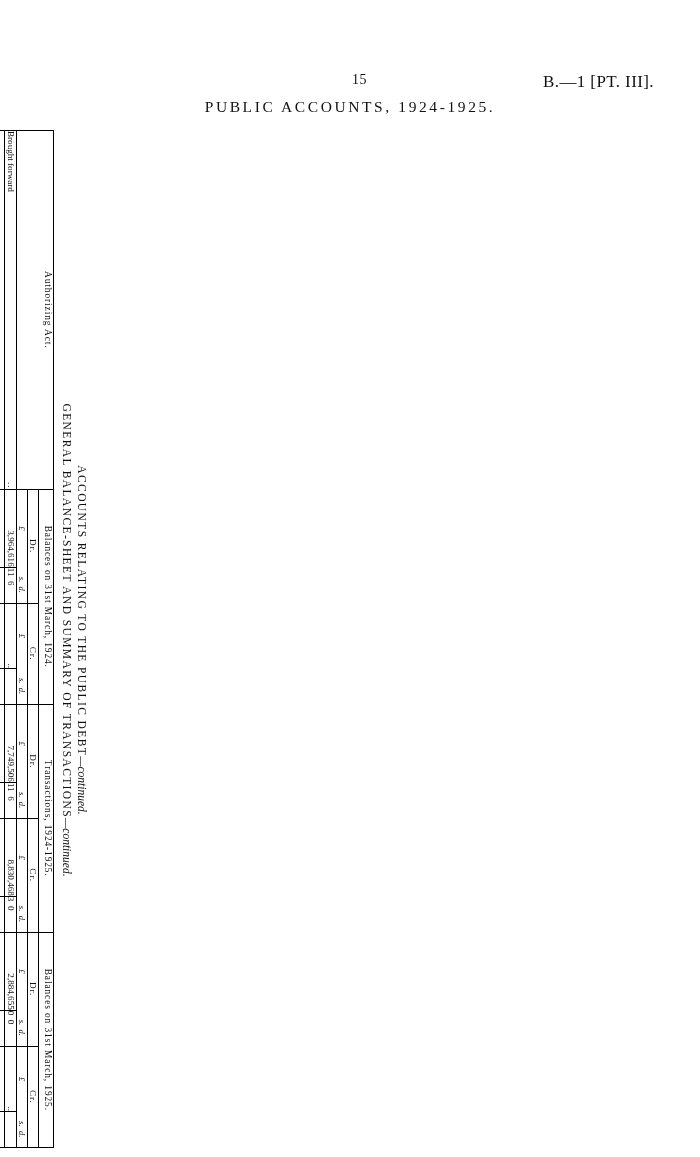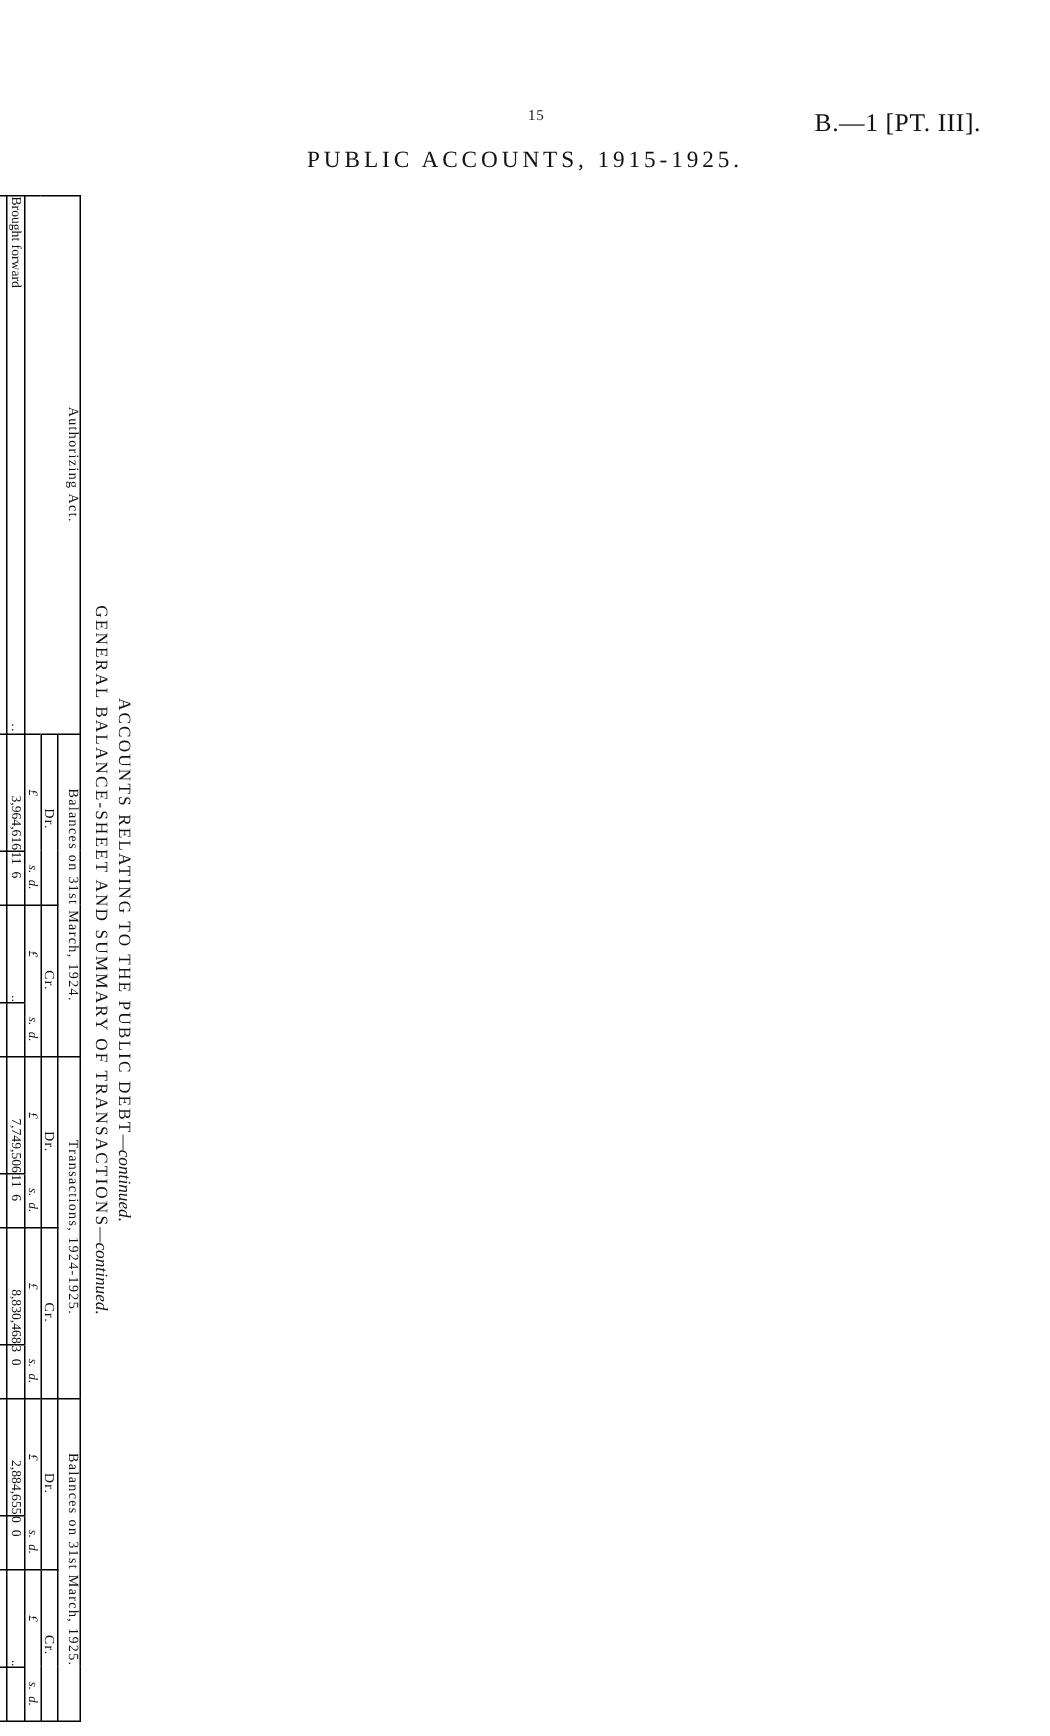--- a/index.html
+++ b/index.html
@@ -14,21 +14,21 @@
     font-family: "Liberation Serif", serif;
     color: #111;
     overflow: hidden;
   }
 
   
   .page-num {
     position: absolute;
     top: 72px;
     left: 352px;
-    font-size: 10px;
+    font-size: 14px;
     letter-spacing: 0.5px;
   }
   .doc-ref {
     position: absolute;
     top: 72px;
     right: 46px;
     font-size: 17px;
     letter-spacing: 0.4px;
   }
   .main-title {
@@ -151,21 +151,21 @@
   }
   .ital { font-style: italic; }
   .hl-top td { border-top: 1px solid #000 !important; }
   .gap-row td { height: 6px; line-height: 6px; }
 </style>
 </head>
 <body>
 
 <div class="page-num">15</div>
 <div class="doc-ref">B.—1 [PT. III].</div>
-<div class="main-title">PUBLIC ACCOUNTS, 1915-1925.</div>
+<div class="main-title">PUBLIC ACCOUNTS, 1924-1925.</div>
 
 <div class="rot-wrap">
 
   <div class="sheet-title-1">
     <span>ACCOUNTS RELATING TO THE PUBLIC DEBT</span><span class="ital">—continued.</span>
   </div>
   <div class="sheet-title-2">
     <span>GENERAL BALANCE-SHEET AND SUMMARY OF TRANSACTIONS</span><span class="ital">—continued.</span>
   </div>
 

